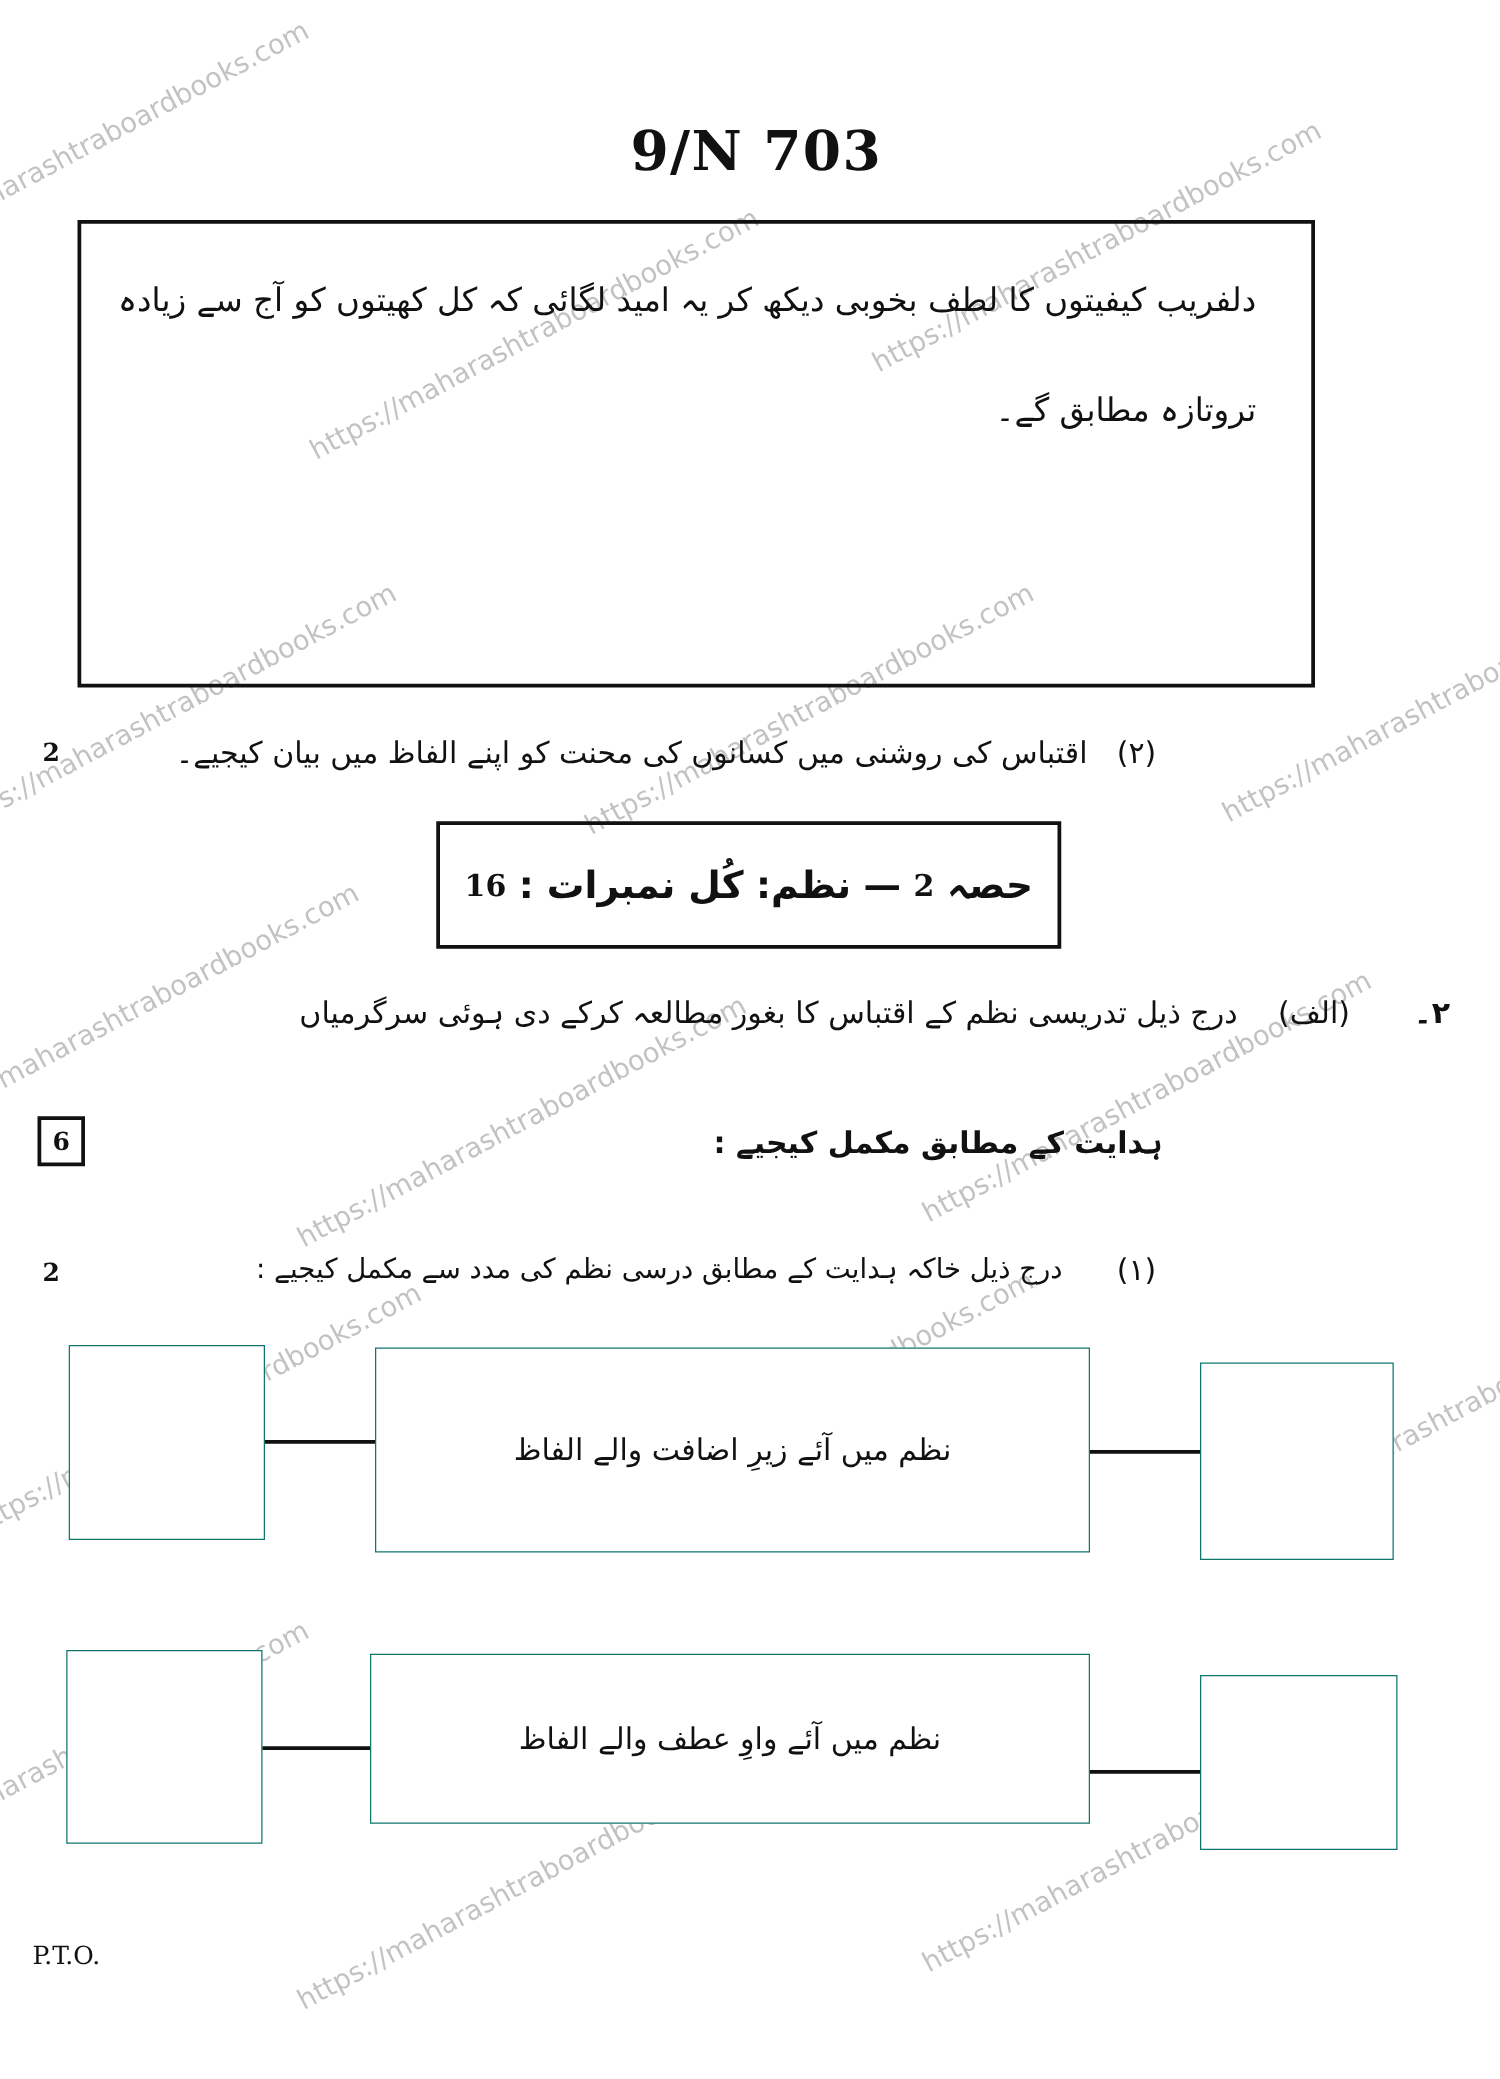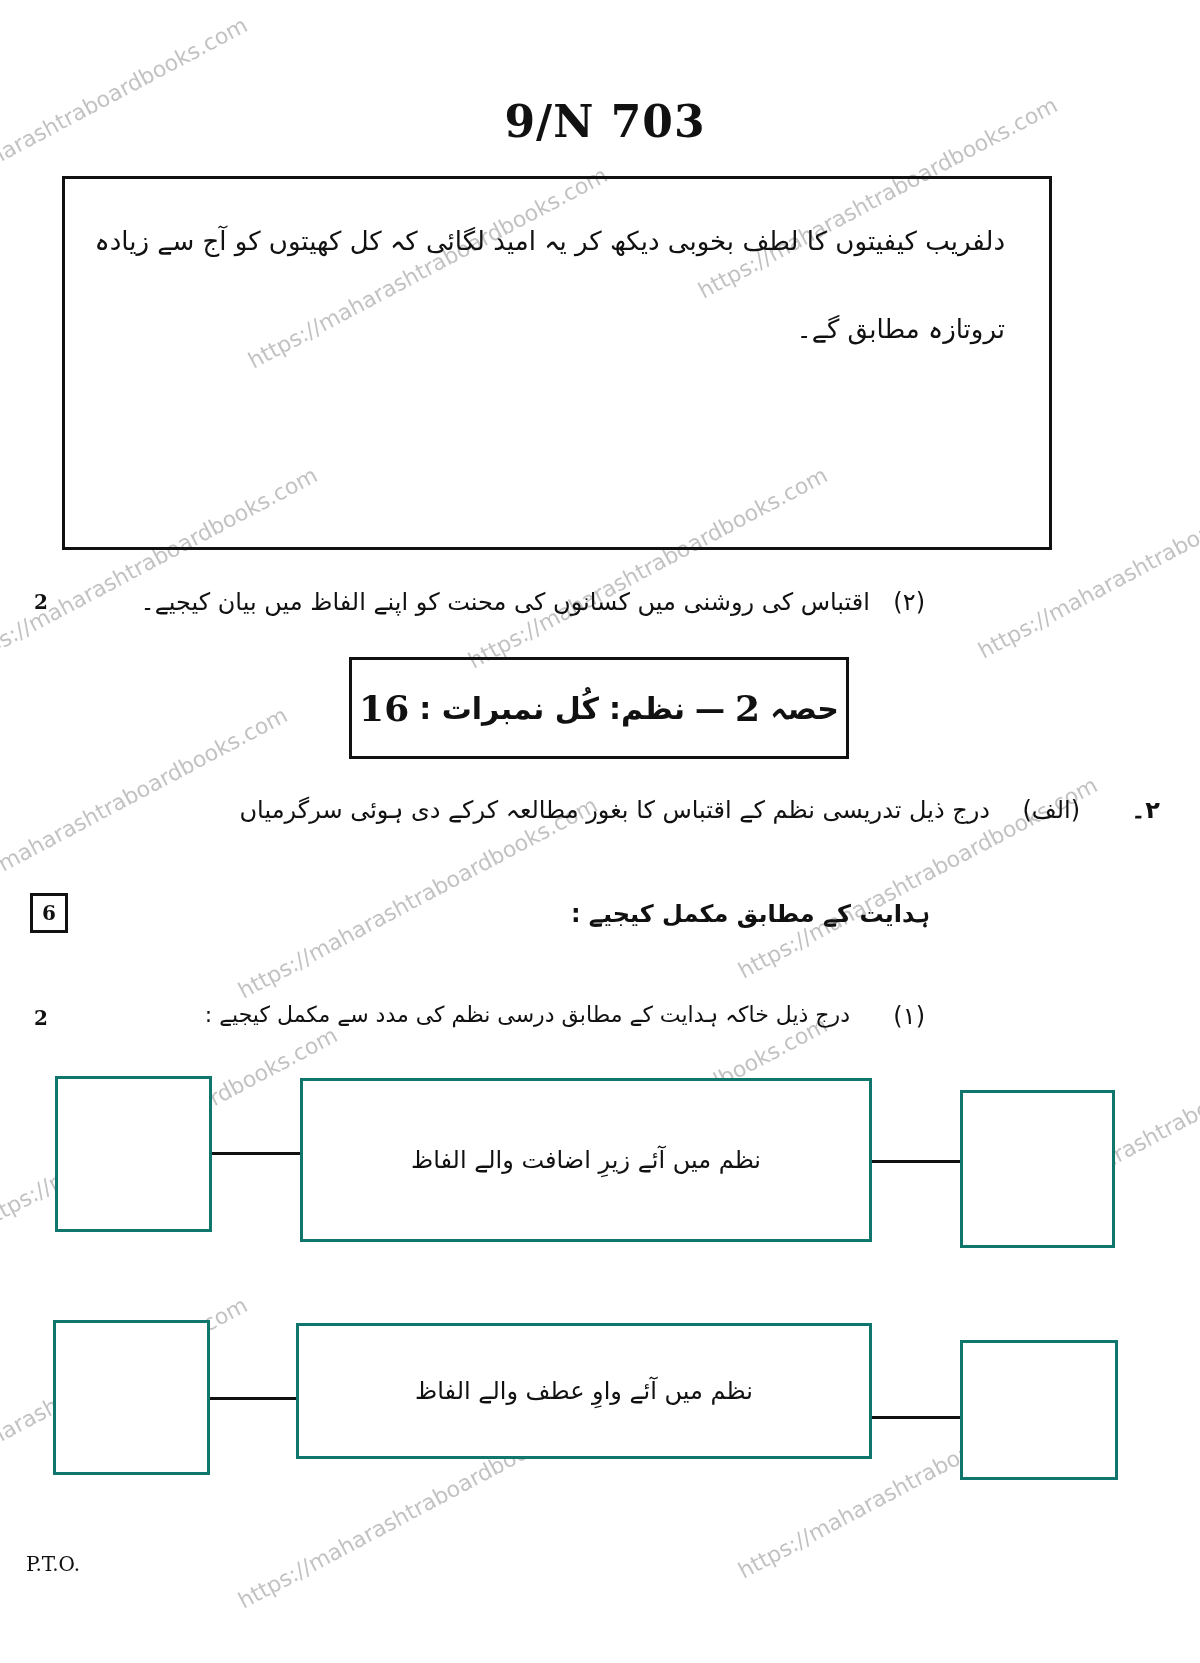--- a/index.html
+++ b/index.html
@@ -80,42 +80,42 @@
     }
     .section-box .sec-text {
       font-size: 30px;
       font-weight: bold;
       font-family: "DejaVu Sans", sans-serif;
       text-align: center;
     }
     .section-box .sec-num {
       font-family: "DejaVu Serif", serif;
       font-weight: bold;
-      font-size: 36px;
+      font-size: 24px;
       direction: ltr;
     }
 
     .marks-box {
       position: absolute;
       left: 30px;
       top: 893px;
       width: 38px;
       height: 40px;
       border: 3px solid #111;
       display: flex;
       align-items: center;
       justify-content: center;
       font-family: "DejaVu Serif", serif;
       font-weight: bold;
       font-size: 20px;
     }
 
     .diagram-box {
       position: absolute;
-      border: 3px solid #0f766e;
+      border: 1px solid #0f766e;
       background: #fff;
     }
     .diagram-center {
       display: flex;
       align-items: center;
       justify-content: center;
       direction: rtl;
       font-size: 24px;
       font-family: "DejaVu Sans", sans-serif;
     }

